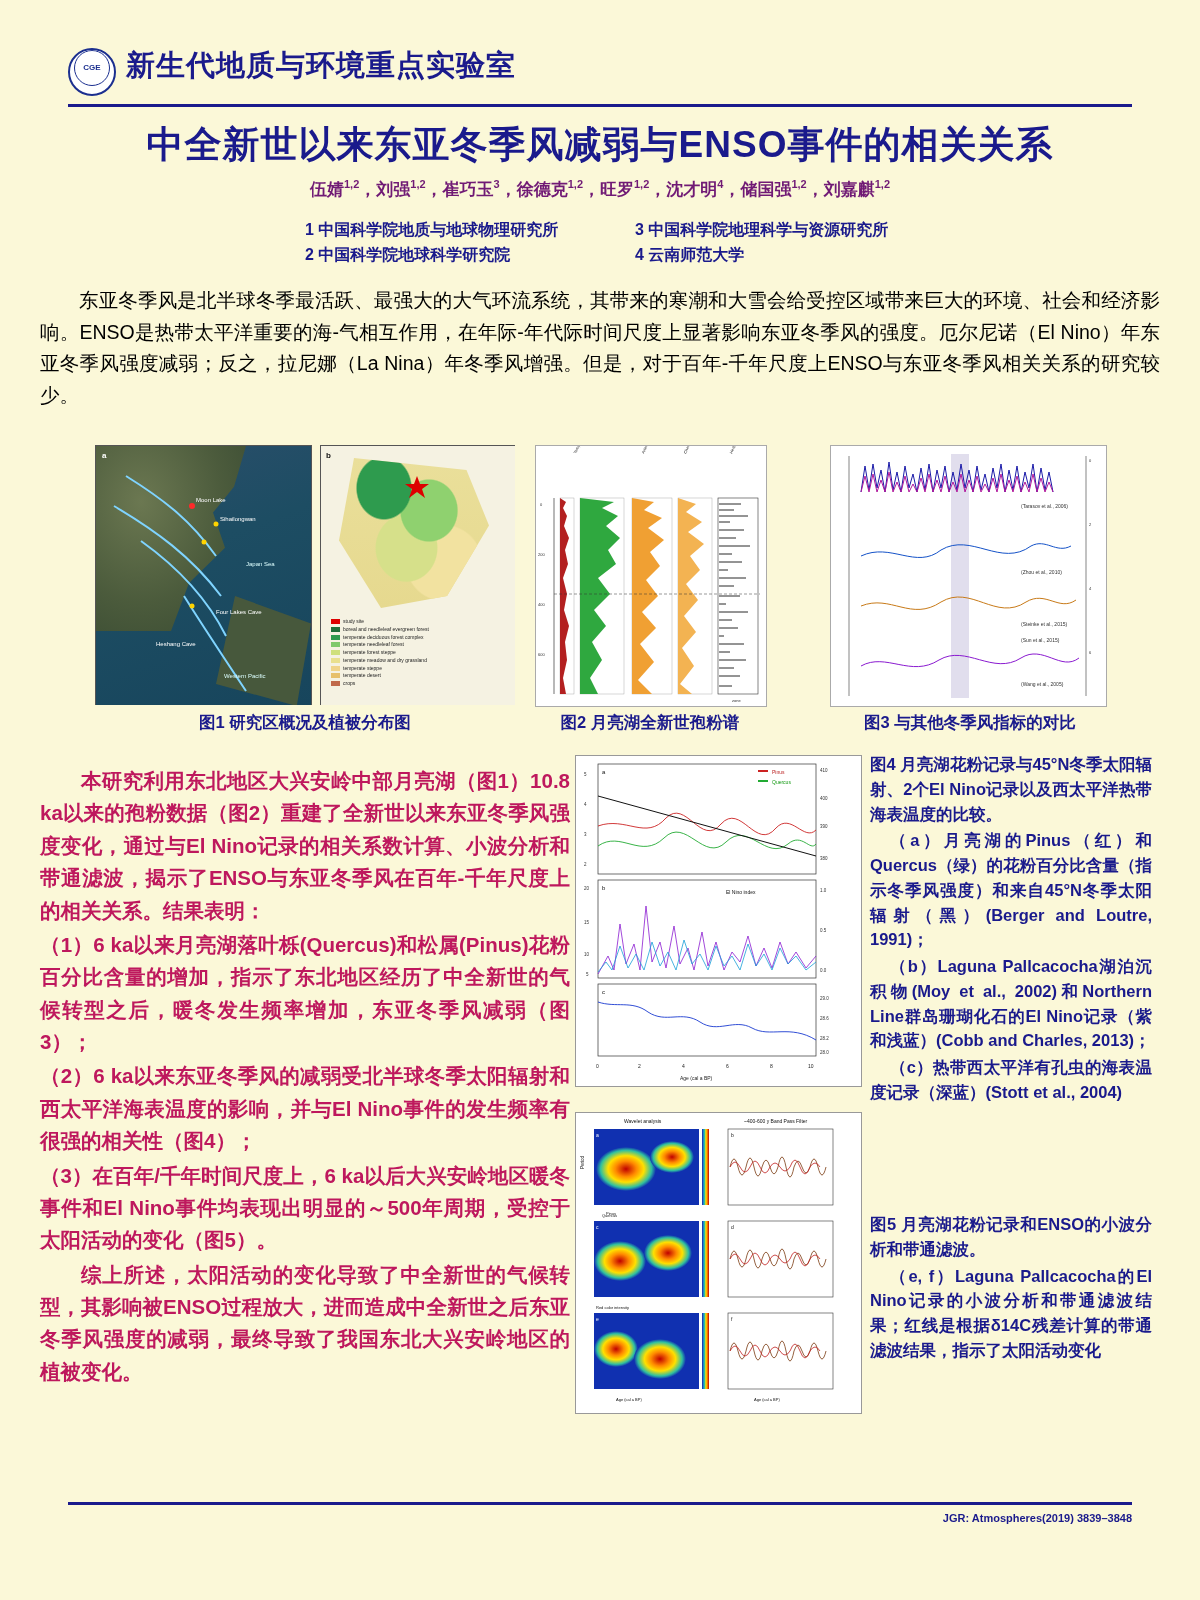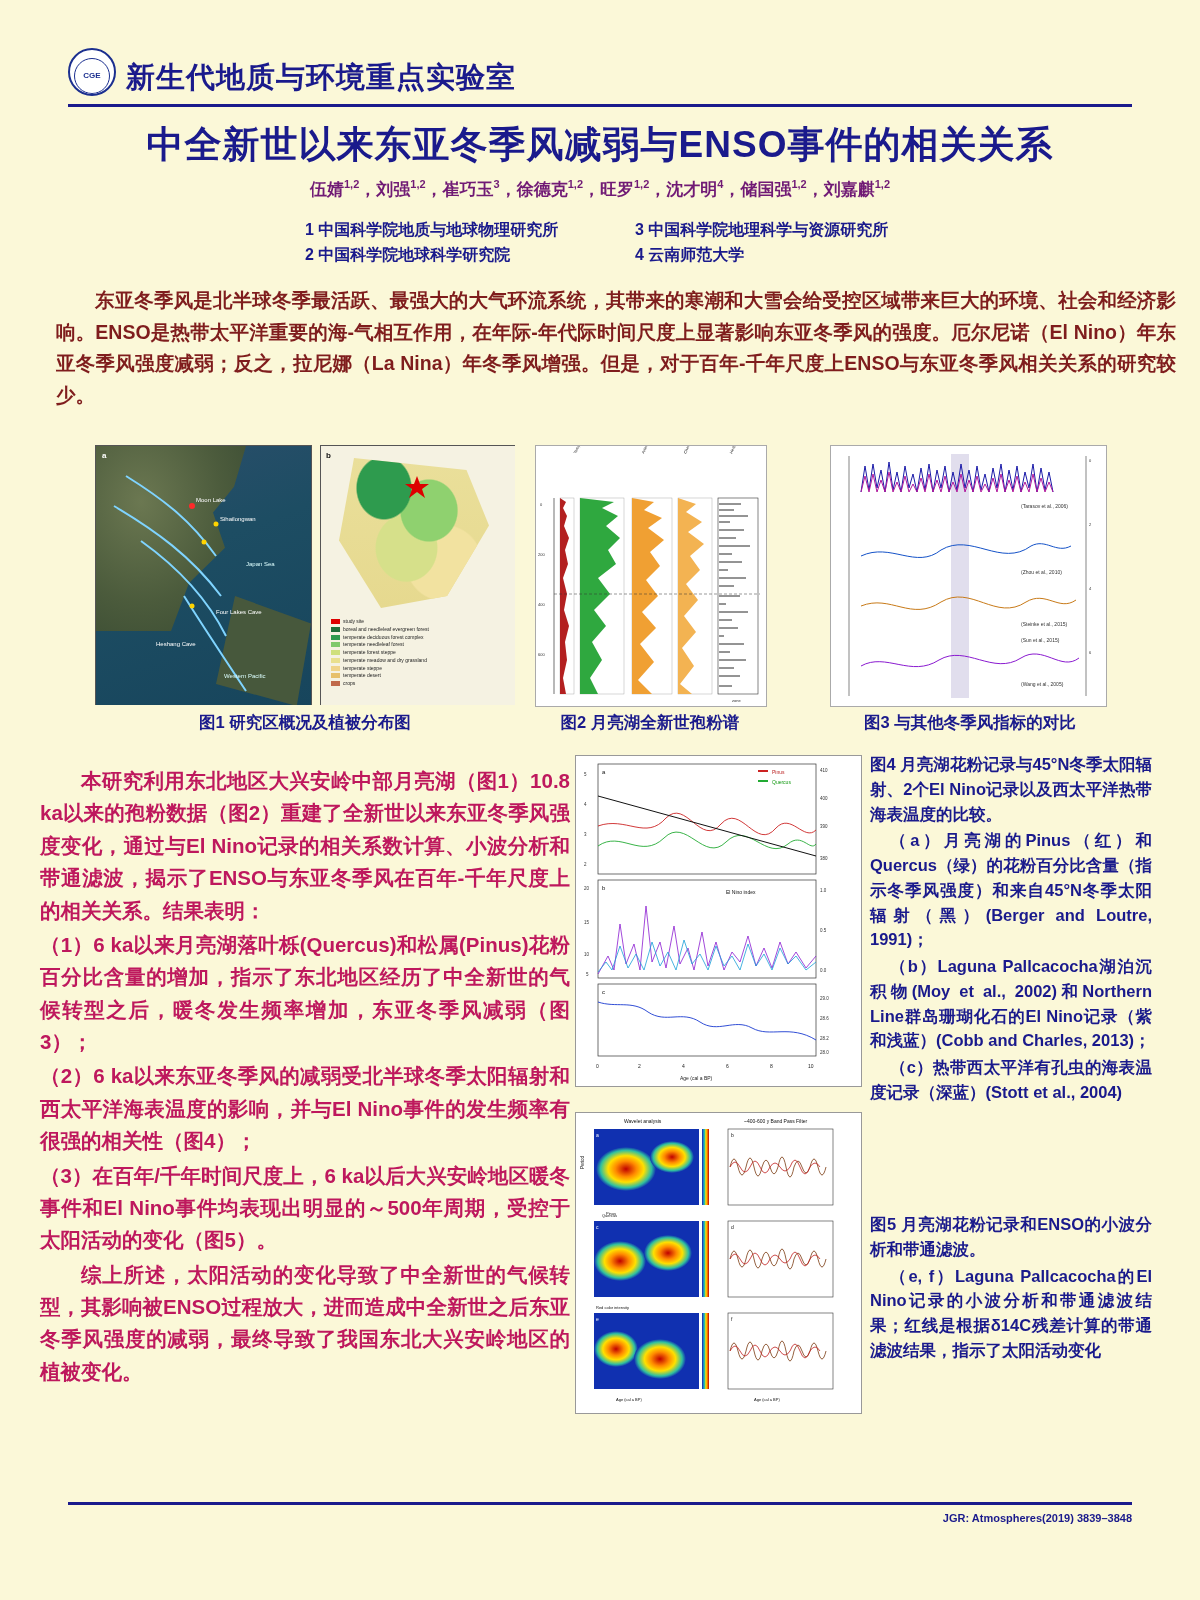--- a/index.html
+++ b/index.html
@@ -32,21 +32,21 @@
   .logo {
     position: absolute;
     left: 0;
     top: 2px;
     width: 44px;
     height: 44px;
     border-radius: 50%;
     border: 2px solid #1b2f8f;
     background: #ffffff;
     display: flex;
-    align-items: flex-end;
+    align-items: flex-start;
     justify-content: center;
     font-size: 9px;
     font-weight: bold;
     color: #1b2f8f;
     letter-spacing: 0px;
     overflow: hidden;
   }
   .logo .inner {
     width: 34px;
     height: 34px;
@@ -54,21 +54,21 @@
     border: 1px solid #1b2f8f;
     display: flex;
     align-items: center;
     justify-content: center;
     font-size: 8px;
     line-height: 1;
   }
   .lab-name {
     position: absolute;
     left: 58px;
-    top: 12px;
+    top: 0px;
     font-size: 29px;
     font-weight: bold;
     color: #1a1a8c;
     letter-spacing: 1px;
   }
   .header-rule {
     position: absolute;
     left: 68px;
     right: 68px;
     top: 104px;
@@ -119,26 +119,25 @@
   .affil-col.left { width: 330px; }
   .affil-col.right { width: 300px; }
 
   
   .abstract {
     position: absolute;
     top: 285px;
     left: 40px;
     width: 1120px;
     font-size: 19.5px;
-    font-weight: bold;
+    font-weight: normal;
     line-height: 1.62;
-    color: #7f1d1d;
+    color: #000000;
     text-align: justify;
     text-indent: 2em;
-    margin-left: 16px;
   }
 
   
   .figrow {
     position: absolute;
     top: 440px;
     left: 40px;
     width: 1120px;
     height: 300px;
   }

